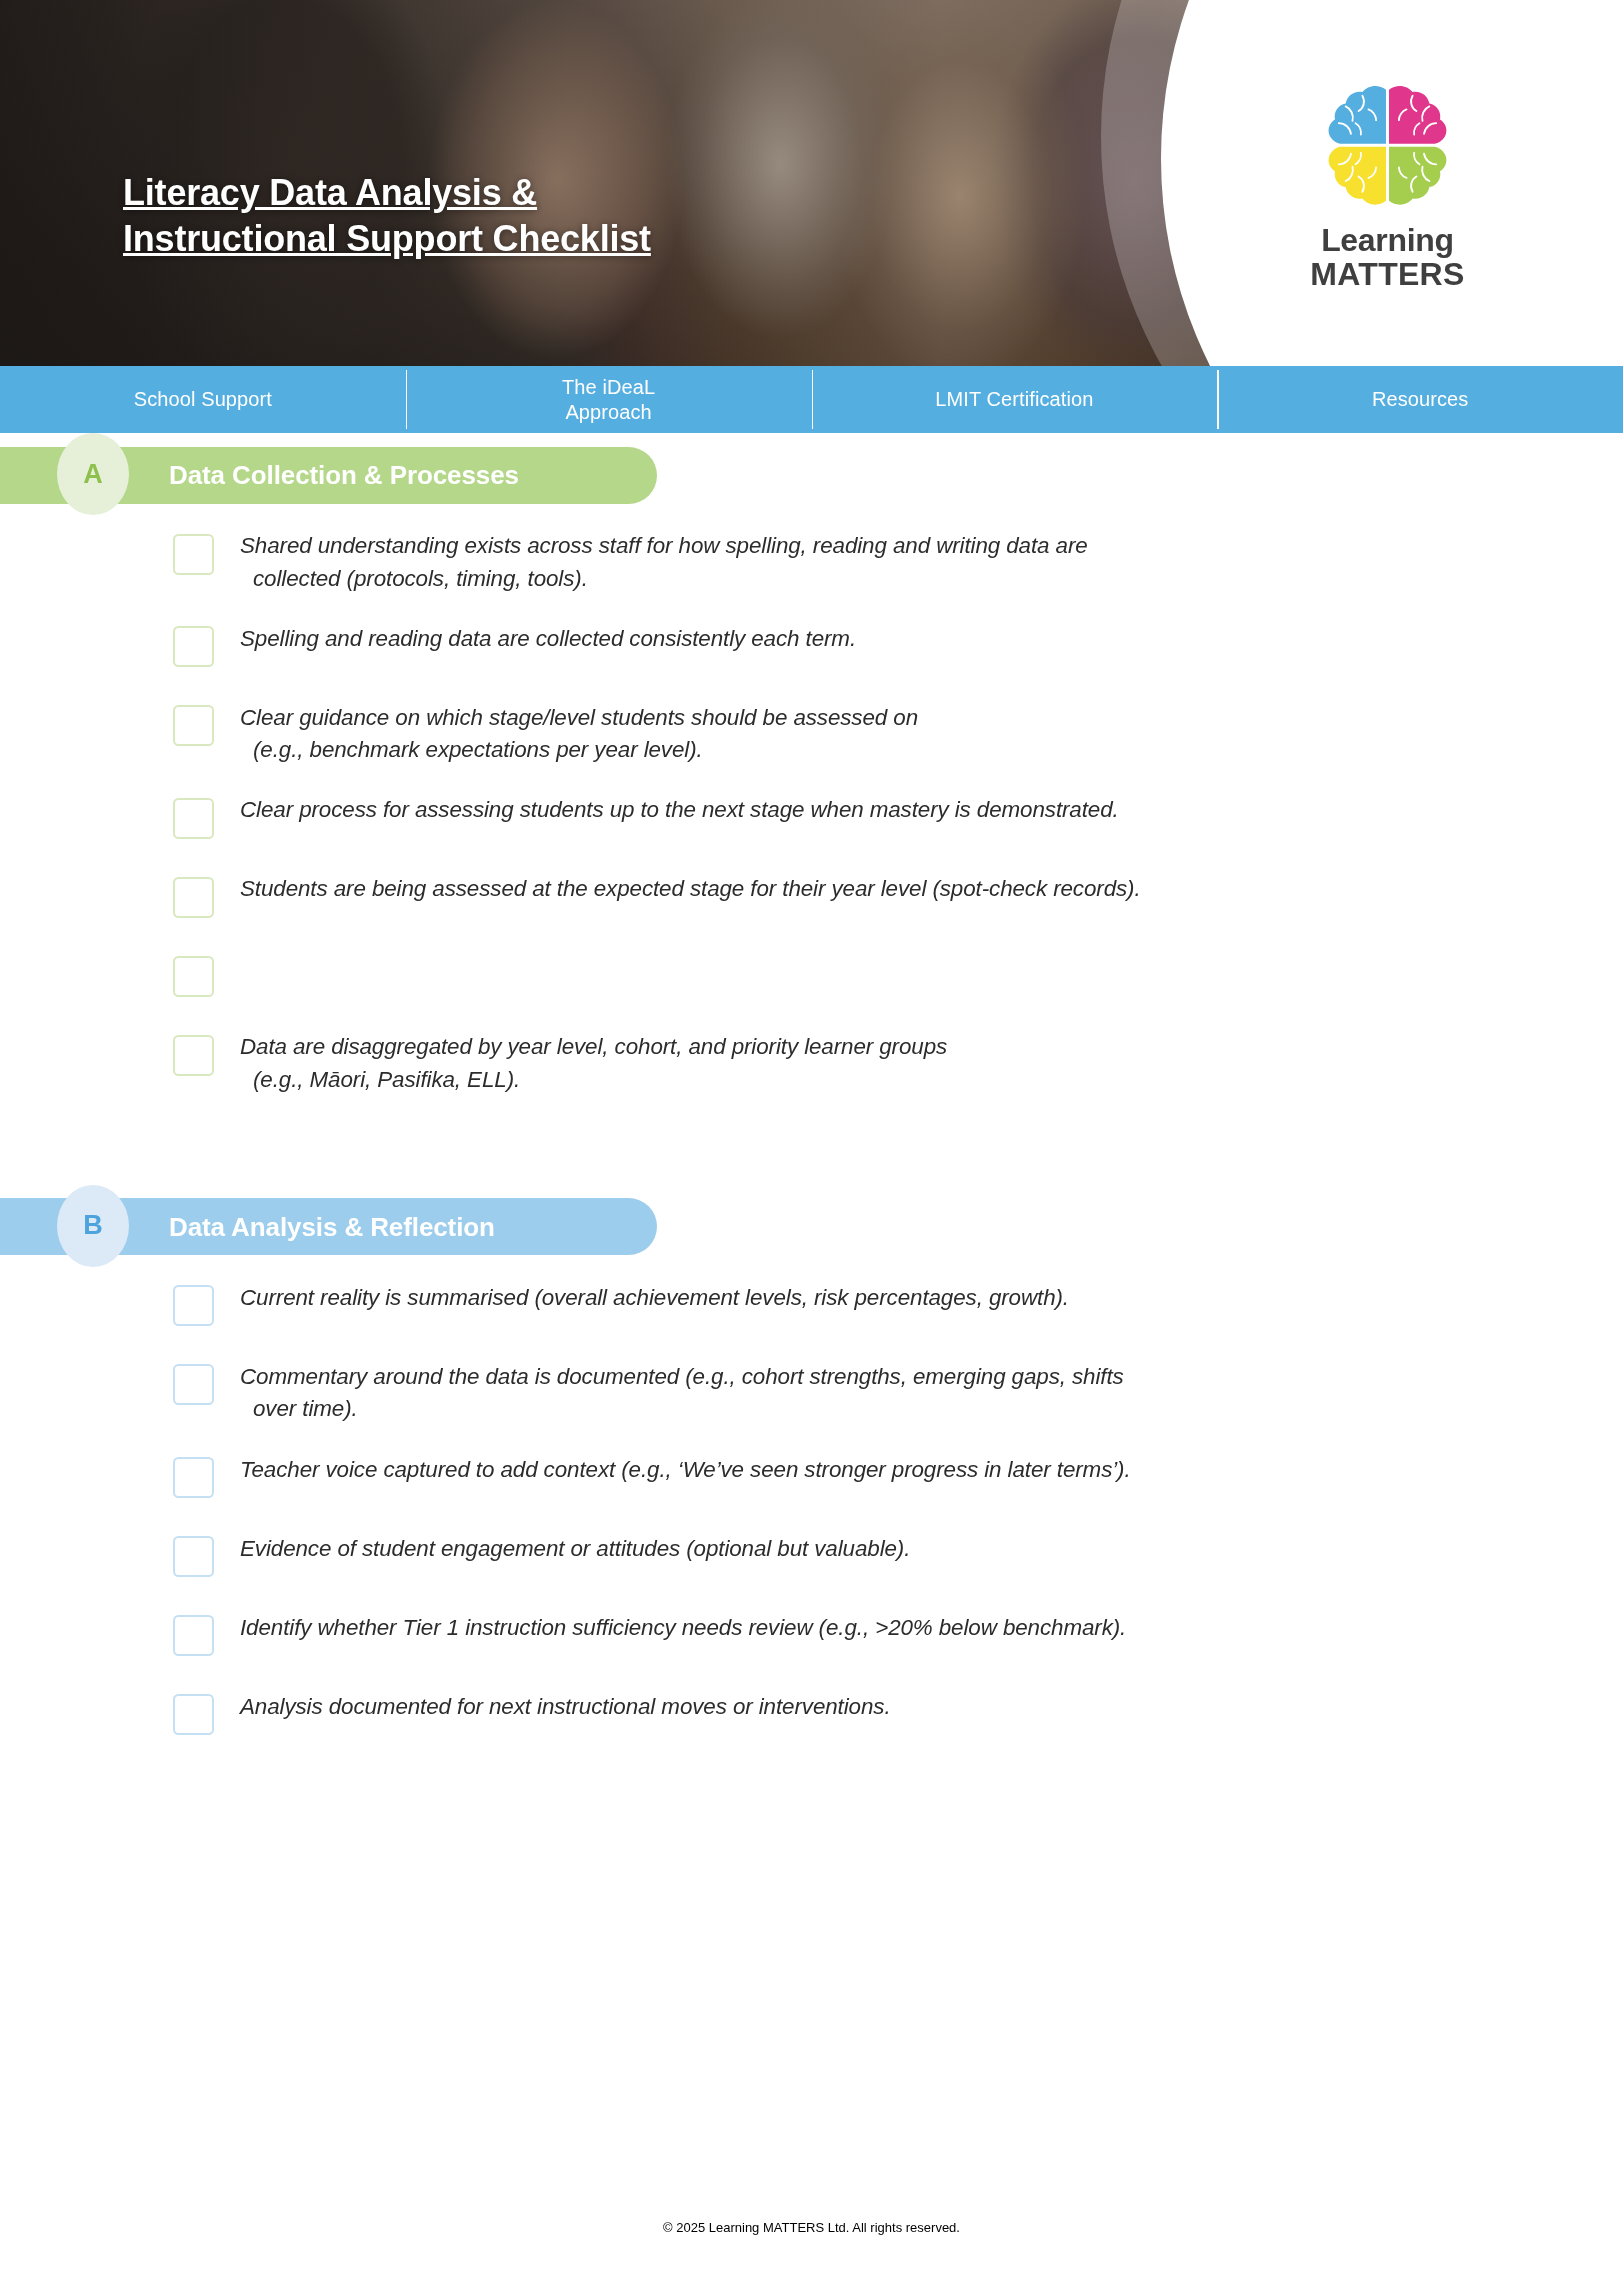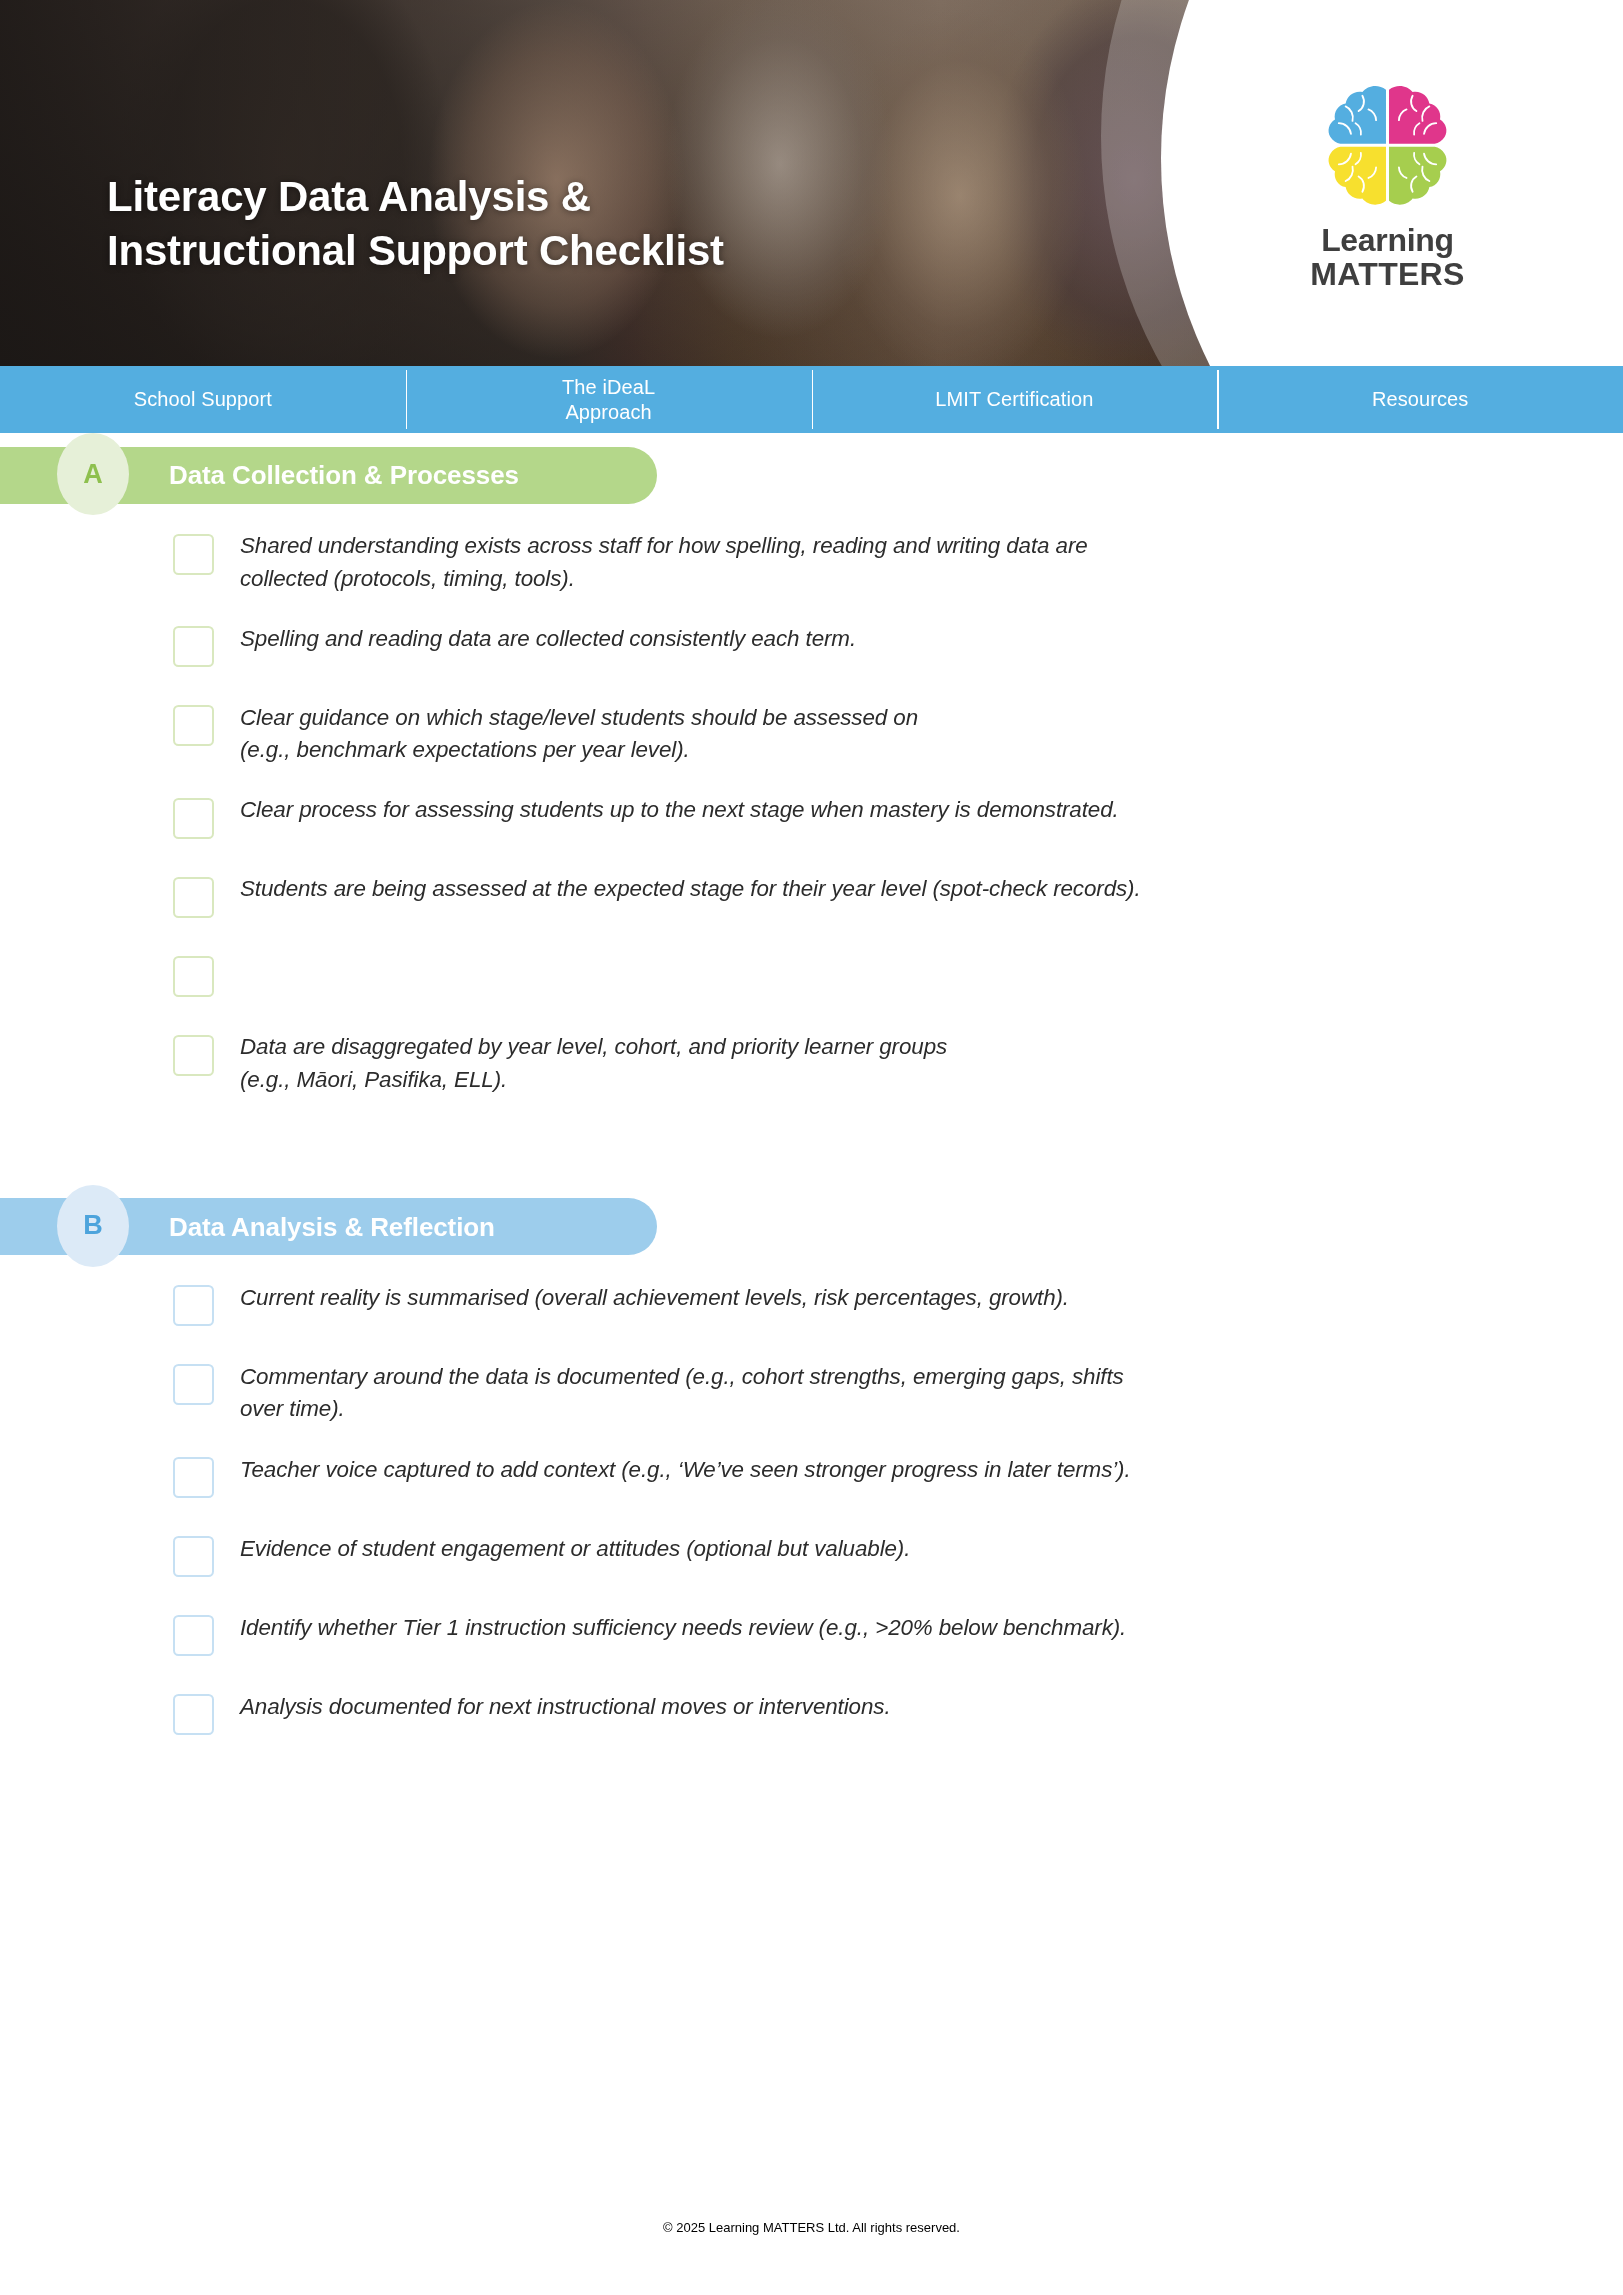--- a/index.html
+++ b/index.html
@@ -66,29 +66,30 @@
     left: 1101px;
     top: -327px;
     width: 927px;
     height: 927px;
     border-radius: 50%;
     background: rgba(255,255,255,0.22);
   }
 
   .hero-title {
     position: absolute;
-    left: 107px;
+    left: 123px;
     top: 170px;
     width: 851px;
     color: #ffffff;
-    font-size: 42px;
+    font-size: 36px;
     line-height: 1.28;
     font-weight: 700;
     letter-spacing: -0.2px;
     text-shadow: 0 1.1px 7.6px rgba(0,0,0,0.45);
+    text-decoration: underline;
   }
   .hero-title .tline { display: block; }
 
   .logo {
     position: absolute;
     left: 1284px;
     top: 76px;
     width: 207px;
     text-align: center;
   }
@@ -218,21 +219,21 @@
   .item-text {
     margin-left: 26px;
     color: #2c2c2c;
     font-size: 22.4px;
     line-height: 1.44;
     font-weight: 400;
     letter-spacing: -0.1px;
     max-width: 1254px;
     font-style: italic;
   }
-  .item-text .l2 { display: block; }
+  .item-text .l2 { display: block; margin-left: 13px; }
 
   .section-gap { height: 61px; }
 
   
   .footer {
     position: absolute;
     left: 0;
     top: 2220px;
     width: 1623px;
     text-align: center;

